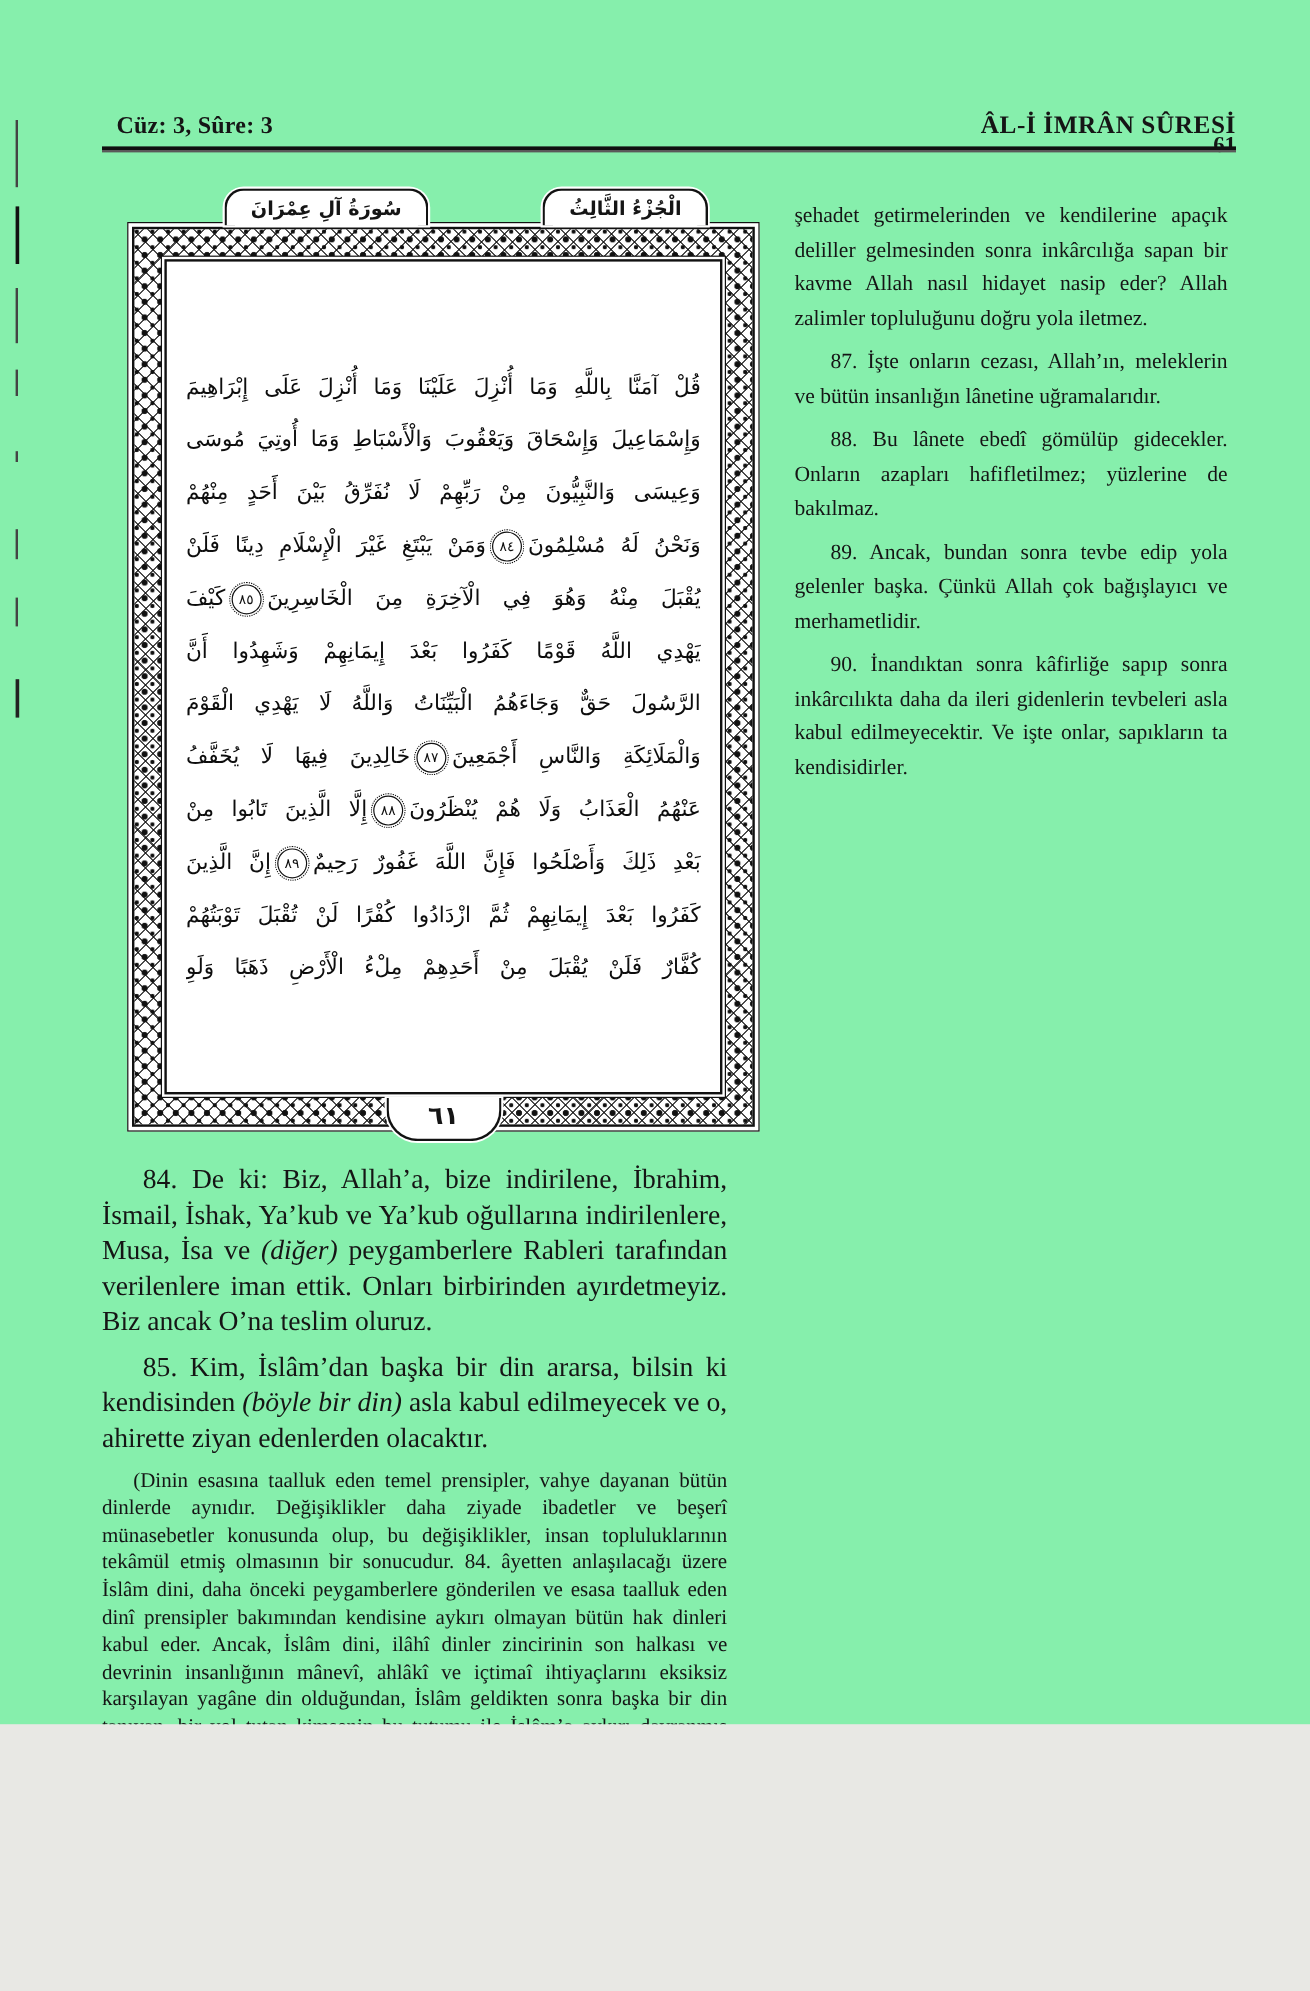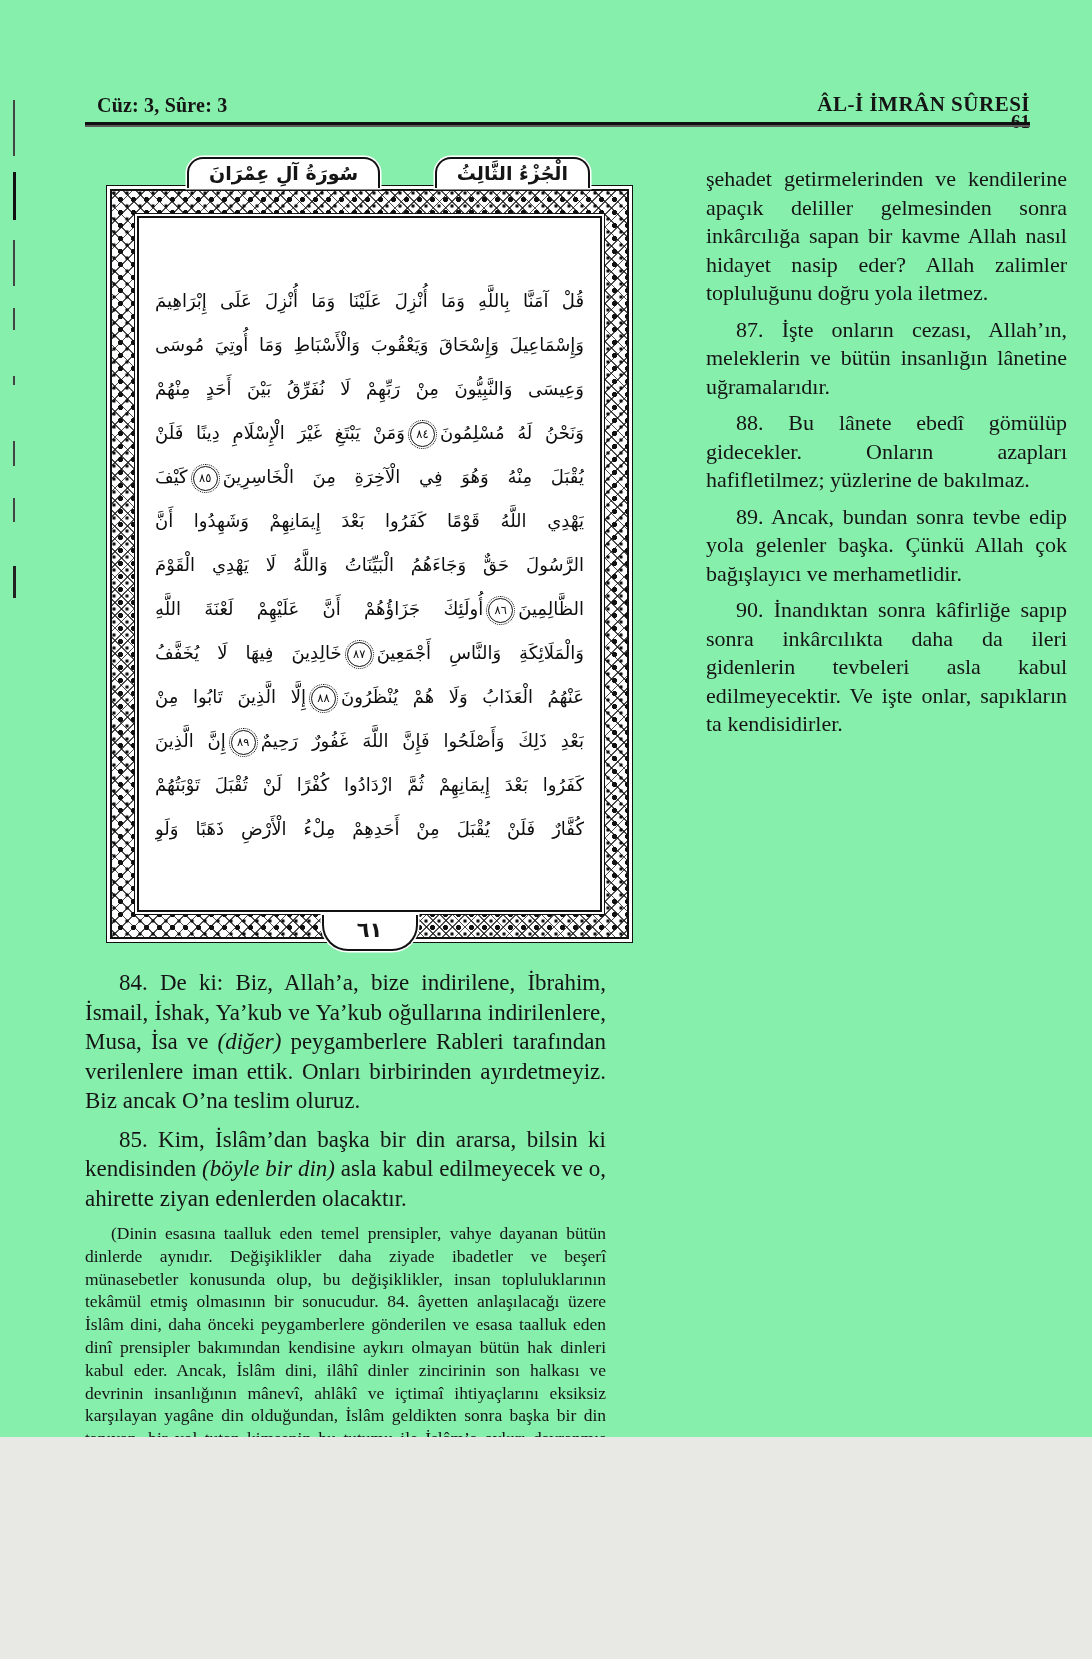--- a/index.html
+++ b/index.html
@@ -52,35 +52,35 @@
   }
   .ayah-medallion{
     display:inline-flex;align-items:center;justify-content:center;
     width:23px;height:23px;border-radius:50%;border:1.5px solid #111;
     outline:1.5px dotted #111;outline-offset:1px;
     font-size:11.5px;line-height:23px;margin:0 5px;vertical-align:middle;background:#fff;
   }
   .tab{
     position:absolute;top:-29px;height:31px;background:#fff;border:2px solid #111;border-bottom:none;
     border-radius:16px 16px 0 0;padding:0 20px;box-sizing:border-box;
-    font-family:"DejaVu Sans",sans-serif;font-size:19px;font-weight:bold;line-height:29px;direction:rtl;
+    font-family:"DejaVu Sans",sans-serif;font-size:16px;font-weight:bold;line-height:29px;direction:rtl;
     box-shadow:0 0 0 1.5px #fff;
   }
   .tab-right{right:42px;}
   .tab-left{left:80px;}
   .tab-bottom{
     position:absolute;bottom:-9px;left:50%;transform:translateX(-50%);
     width:96px;height:36px;background:#fff;border:2px solid #111;border-top:none;
     border-radius:0 0 26px 26px;box-sizing:border-box;text-align:center;
     font-family:"DejaVu Sans",sans-serif;font-size:21px;font-weight:bold;line-height:30px;
     box-shadow:0 0 0 1.5px #fff;
   }
   
   .right-col{position:absolute;left:662px;top:165px;width:361px;text-align:justify;
-    font-size:22px;line-height:28.5px;margin-left:44px;}
+    font-size:18px;line-height:28.5px;}
   .right-col p{margin:0 0 8px 0;text-indent:30px;}
   .right-col p.cont{text-indent:0;}
   
   .left-col{position:absolute;left:85px;top:968px;width:521px;text-align:justify;}
   .left-col .verse{font-size:23px;line-height:29.5px;margin:0 0 9px 0;text-indent:34px;}
   .left-col .commentary{font-size:17.5px;line-height:22.8px;margin:6px 0 10px 0;text-indent:26px;}
   .left-col .verse-last{font-size:23px;line-height:29.5px;margin:4px 0 0 0;text-indent:34px;
     text-align-last:justify;}
   em{font-style:italic;}
 </style>
@@ -111,21 +111,20 @@
     <div class="tab-bottom">٦١</div>
     <div class="frame-mid">
       <div class="frame-inner" id="arabic-lines">
           <div class="q-line">قُلْ آمَنَّا بِاللَّهِ وَمَا أُنْزِلَ عَلَيْنَا وَمَا أُنْزِلَ عَلَى إِبْرَاهِيمَ</div>
           <div class="q-line">وَإِسْمَاعِيلَ وَإِسْحَاقَ وَيَعْقُوبَ وَالْأَسْبَاطِ وَمَا أُوتِيَ مُوسَى</div>
           <div class="q-line">وَعِيسَى وَالنَّبِيُّونَ مِنْ رَبِّهِمْ لَا نُفَرِّقُ بَيْنَ أَحَدٍ مِنْهُمْ</div>
           <div class="q-line">وَنَحْنُ لَهُ مُسْلِمُونَ<span class="ayah-medallion">٨٤</span>وَمَنْ يَبْتَغِ غَيْرَ الْإِسْلَامِ دِينًا فَلَنْ</div>
           <div class="q-line">يُقْبَلَ مِنْهُ وَهُوَ فِي الْآخِرَةِ مِنَ الْخَاسِرِينَ<span class="ayah-medallion">٨٥</span>كَيْفَ</div>
           <div class="q-line">يَهْدِي اللَّهُ قَوْمًا كَفَرُوا بَعْدَ إِيمَانِهِمْ وَشَهِدُوا أَنَّ</div>
           <div class="q-line">الرَّسُولَ حَقٌّ وَجَاءَهُمُ الْبَيِّنَاتُ وَاللَّهُ لَا يَهْدِي الْقَوْمَ</div>
-          <div class="q-line">الظَّالِمِينَ<span class="ayah-medallion">٨٦</span>أُولَئِكَ جَزَاؤُهُمْ أَنَّ عَلَيْهِمْ لَعْنَةَ اللَّهِ</div>
           <div class="q-line">وَالْمَلَائِكَةِ وَالنَّاسِ أَجْمَعِينَ<span class="ayah-medallion">٨٧</span>خَالِدِينَ فِيهَا لَا يُخَفَّفُ</div>
           <div class="q-line">عَنْهُمُ الْعَذَابُ وَلَا هُمْ يُنْظَرُونَ<span class="ayah-medallion">٨٨</span>إِلَّا الَّذِينَ تَابُوا مِنْ</div>
           <div class="q-line">بَعْدِ ذَلِكَ وَأَصْلَحُوا فَإِنَّ اللَّهَ غَفُورٌ رَحِيمٌ<span class="ayah-medallion">٨٩</span>إِنَّ الَّذِينَ</div>
           <div class="q-line">كَفَرُوا بَعْدَ إِيمَانِهِمْ ثُمَّ ازْدَادُوا كُفْرًا لَنْ تُقْبَلَ تَوْبَتُهُمْ</div>
           <div class="q-line">كُفَّارٌ فَلَنْ يُقْبَلَ مِنْ أَحَدِهِمْ مِلْءُ الْأَرْضِ ذَهَبًا وَلَوِ</div>
         </div>
     </div>
   </div>
 
   <div class="right-col">

